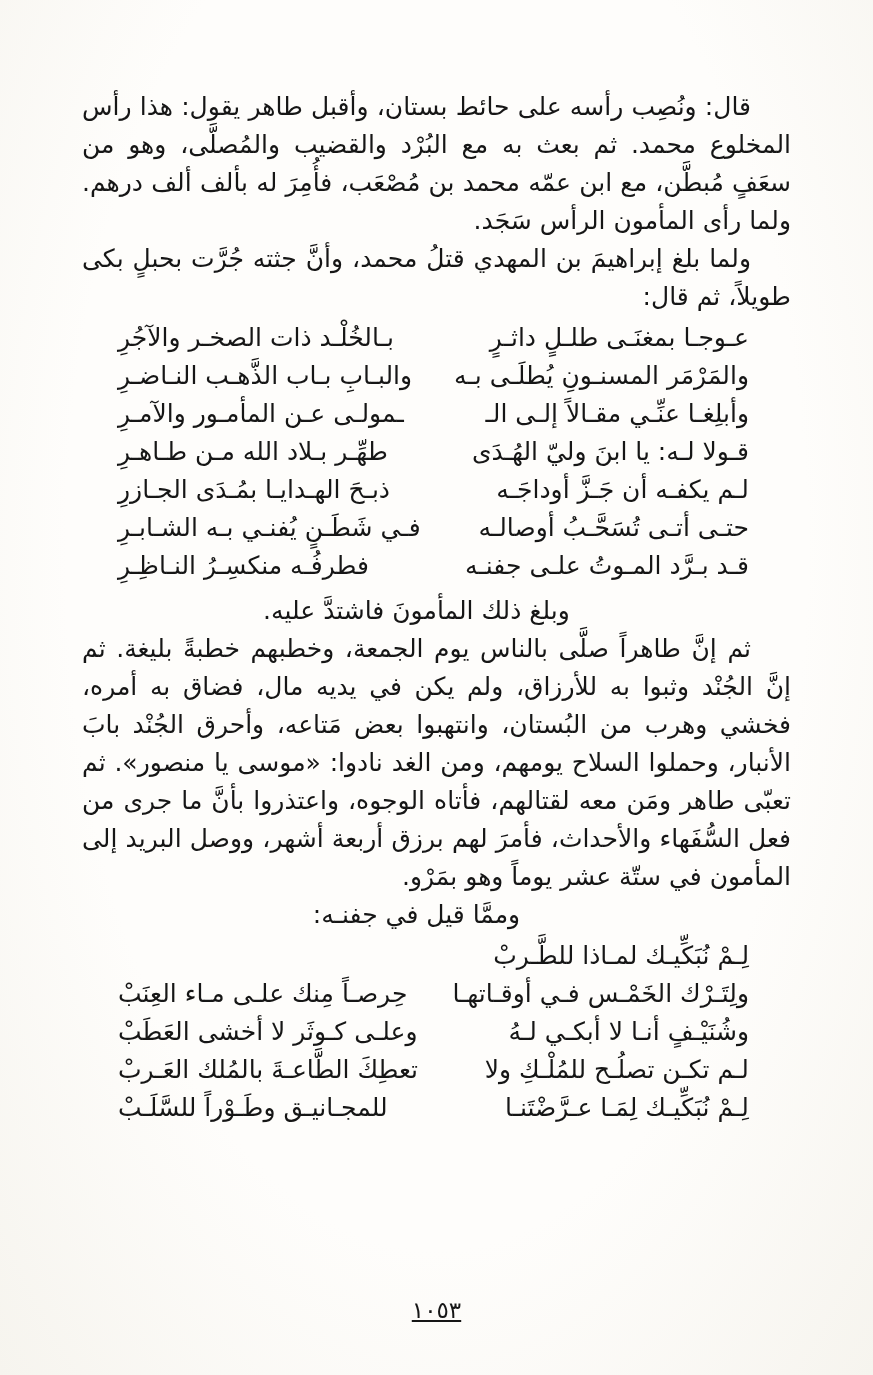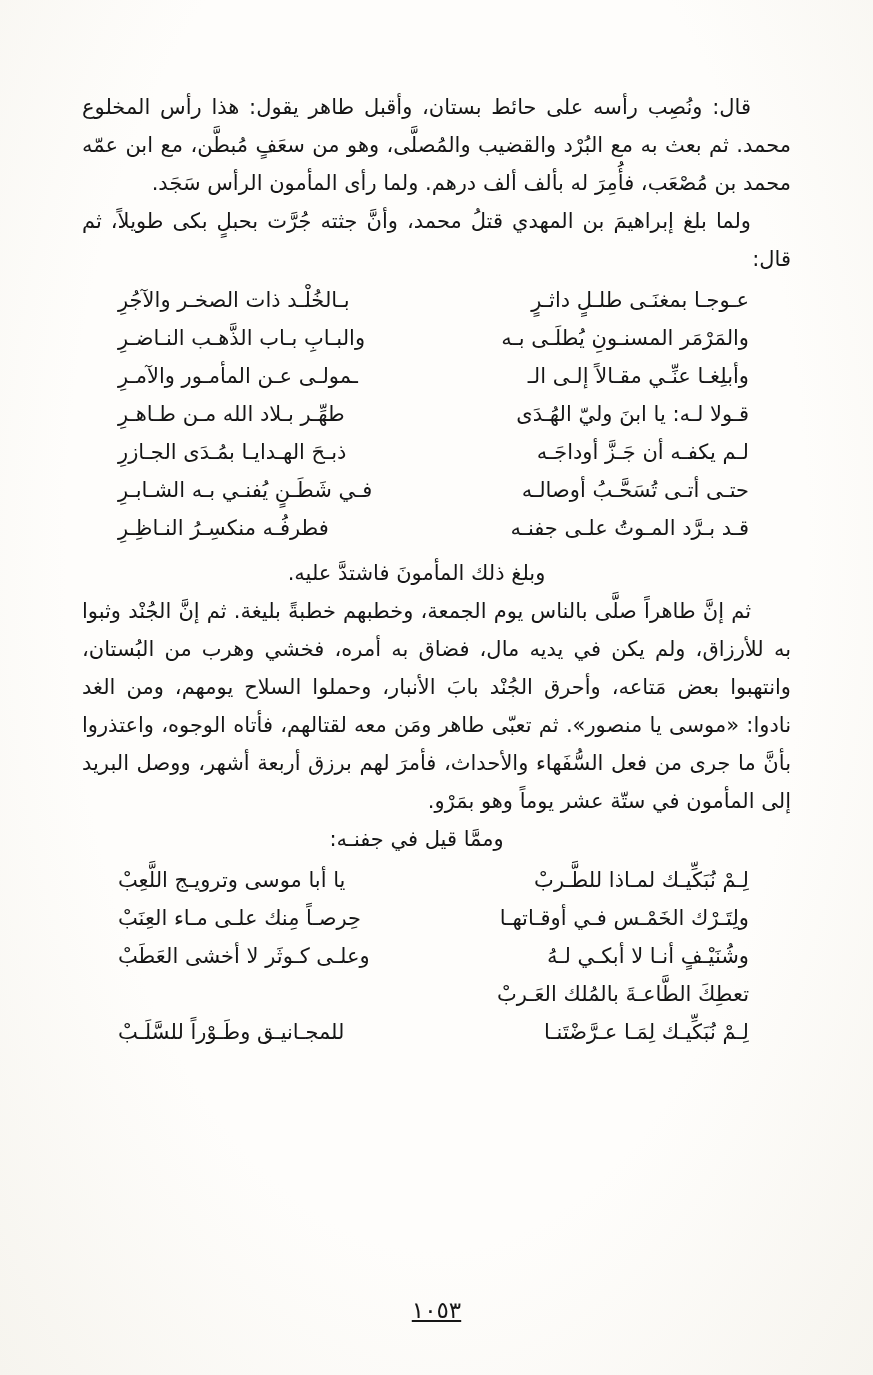--- a/index.html
+++ b/index.html
@@ -15,21 +15,21 @@
     font-family: "DejaVu Sans", sans-serif;
     color: #161616;
     overflow: hidden;
   }
   .content {
     position: absolute;
     top: 88px;
     right: 82px;
     left: 82px;
     direction: rtl;
-    font-size: 21px;
+    font-size: 25px;
     line-height: 38px;
   }
   .para {
     margin: 0;
     text-align: justify;
   }
   .indent { text-indent: 40px; }
   .single { text-align: center; }
   .poem {
     padding: 3px 42px 7px 36px;
@@ -98,31 +98,31 @@
 
     <p class="para single indent">وبلغ ذلك المأمونَ فاشتدَّ عليه.</p>
 
     <p class="para indent">ثم إنَّ طاهراً صلَّى بالناس يوم الجمعة، وخطبهم خطبةً بليغة. ثم إنَّ الجُنْد وثبوا به للأرزاق، ولم يكن في يديه مال، فضاق به أمره، فخشي وهرب من البُستان، وانتهبوا بعض مَتاعه، وأحرق الجُنْد بابَ الأنبار، وحملوا السلاح يومهم، ومن الغد نادوا: «موسى يا منصور». ثم تعبّى طاهر ومَن معه لقتالهم، فأتاه الوجوه، واعتذروا بأنَّ ما جرى من فعل السُّفَهاء والأحداث، فأمرَ لهم برزق أربعة أشهر، ووصل البريد إلى المأمون في ستّة عشر يوماً وهو بمَرْو.</p>
 
     <p class="para single indent">وممَّا قيل في جفنـه:</p>
 
     <div class="poem">
       <div class="verse">
         <span class="hemistich">لِـمْ نُبَكِّيـك لمـاذا للطَّـربْ</span>
-        <span class="hemistich">يا أبا موسى وترويـج اللَّعِبْ</span>
       </div>
       <div class="verse">
         <span class="hemistich">ولِتَـرْك الخَمْـس فـي أوقـاتهـا</span>
         <span class="hemistich">حِرصـاً مِنك علـى مـاء العِنَبْ</span>
       </div>
       <div class="verse">
         <span class="hemistich">وشُنَيْـفٍ أنـا لا أبكـي لـهُ</span>
         <span class="hemistich">وعلـى كـوثَر لا أخشى العَطَبْ</span>
       </div>
       <div class="verse">
+        <span class="hemistich">لـم تكـن تصلُـح للمُلْـكِ ولا</span>
         <span class="hemistich">تعطِكَ الطَّاعـةَ بالمُلك العَـربْ</span>
       </div>
       <div class="verse">
         <span class="hemistich">لِـمْ نُبَكِّيـك لِمَـا عـرَّضْتَنـا</span>
         <span class="hemistich">للمجـانيـق وطَـوْراً للسَّلَـبْ</span>
       </div>
     </div>
 
   </div>
 

